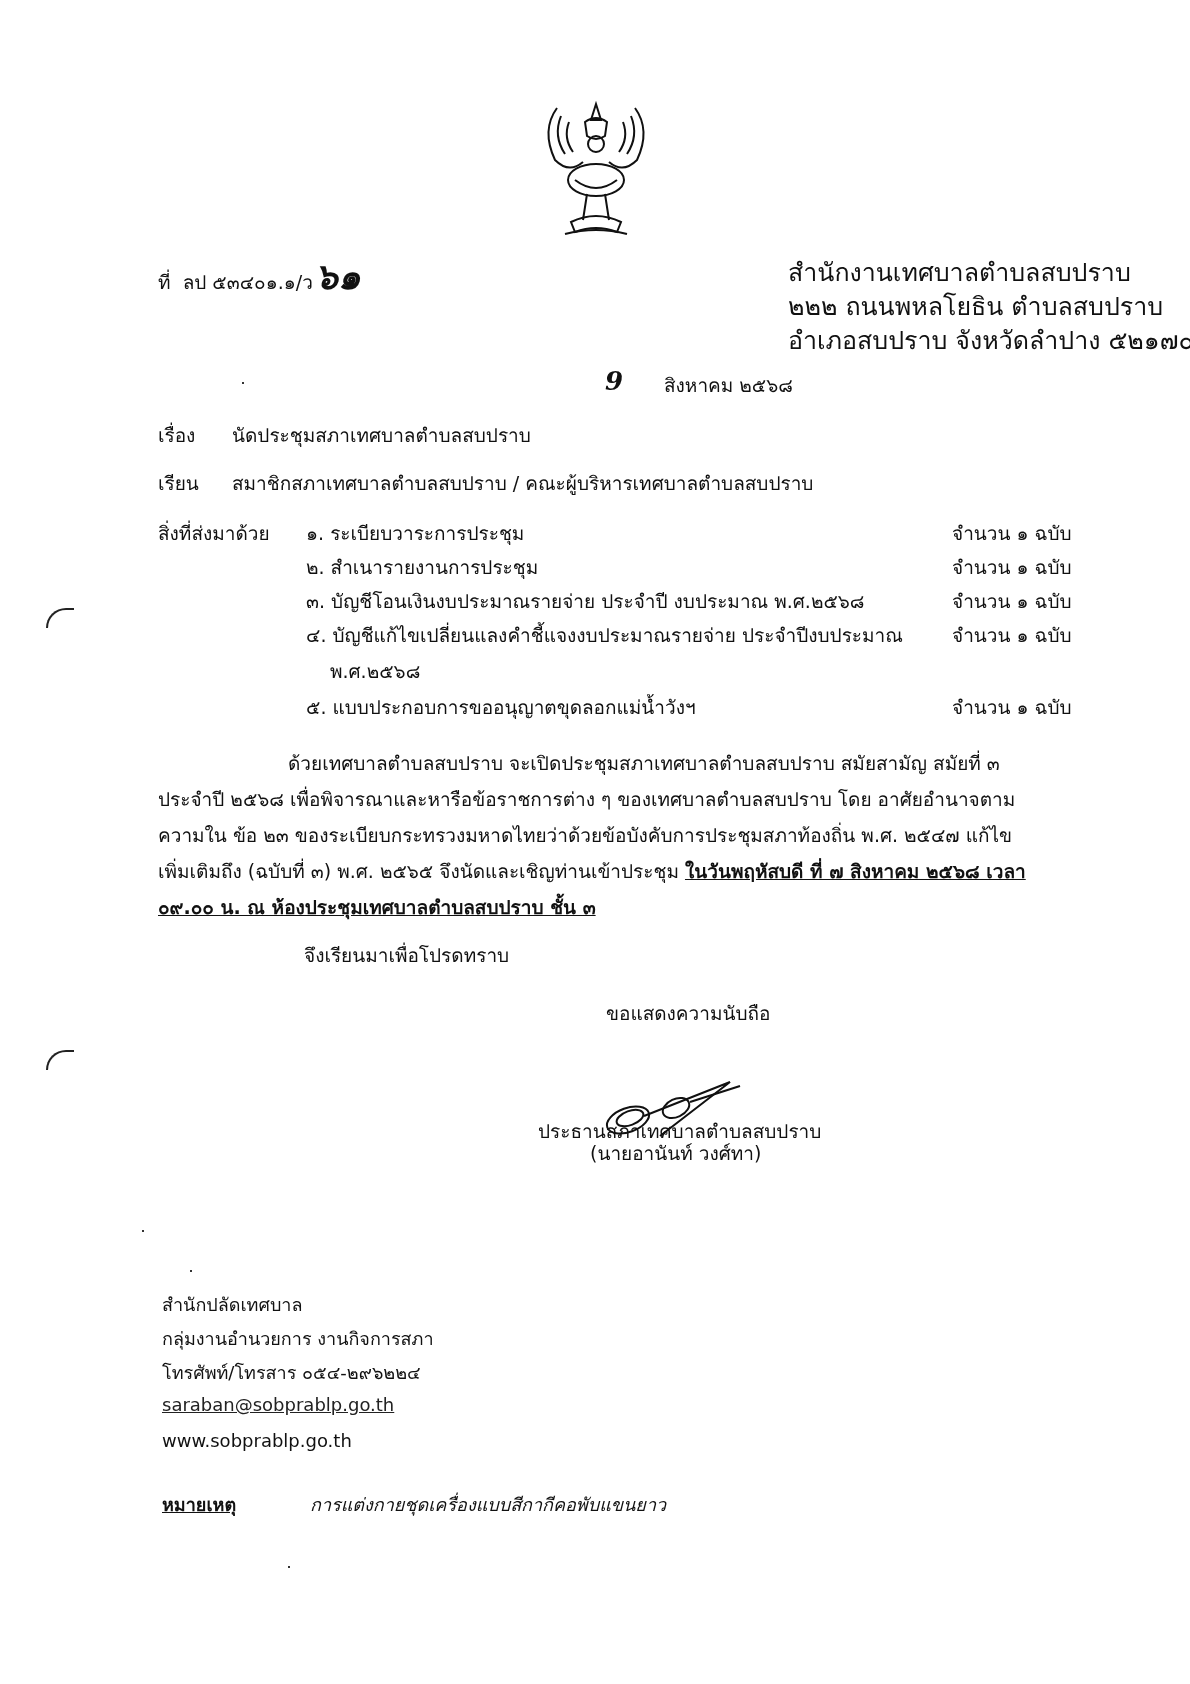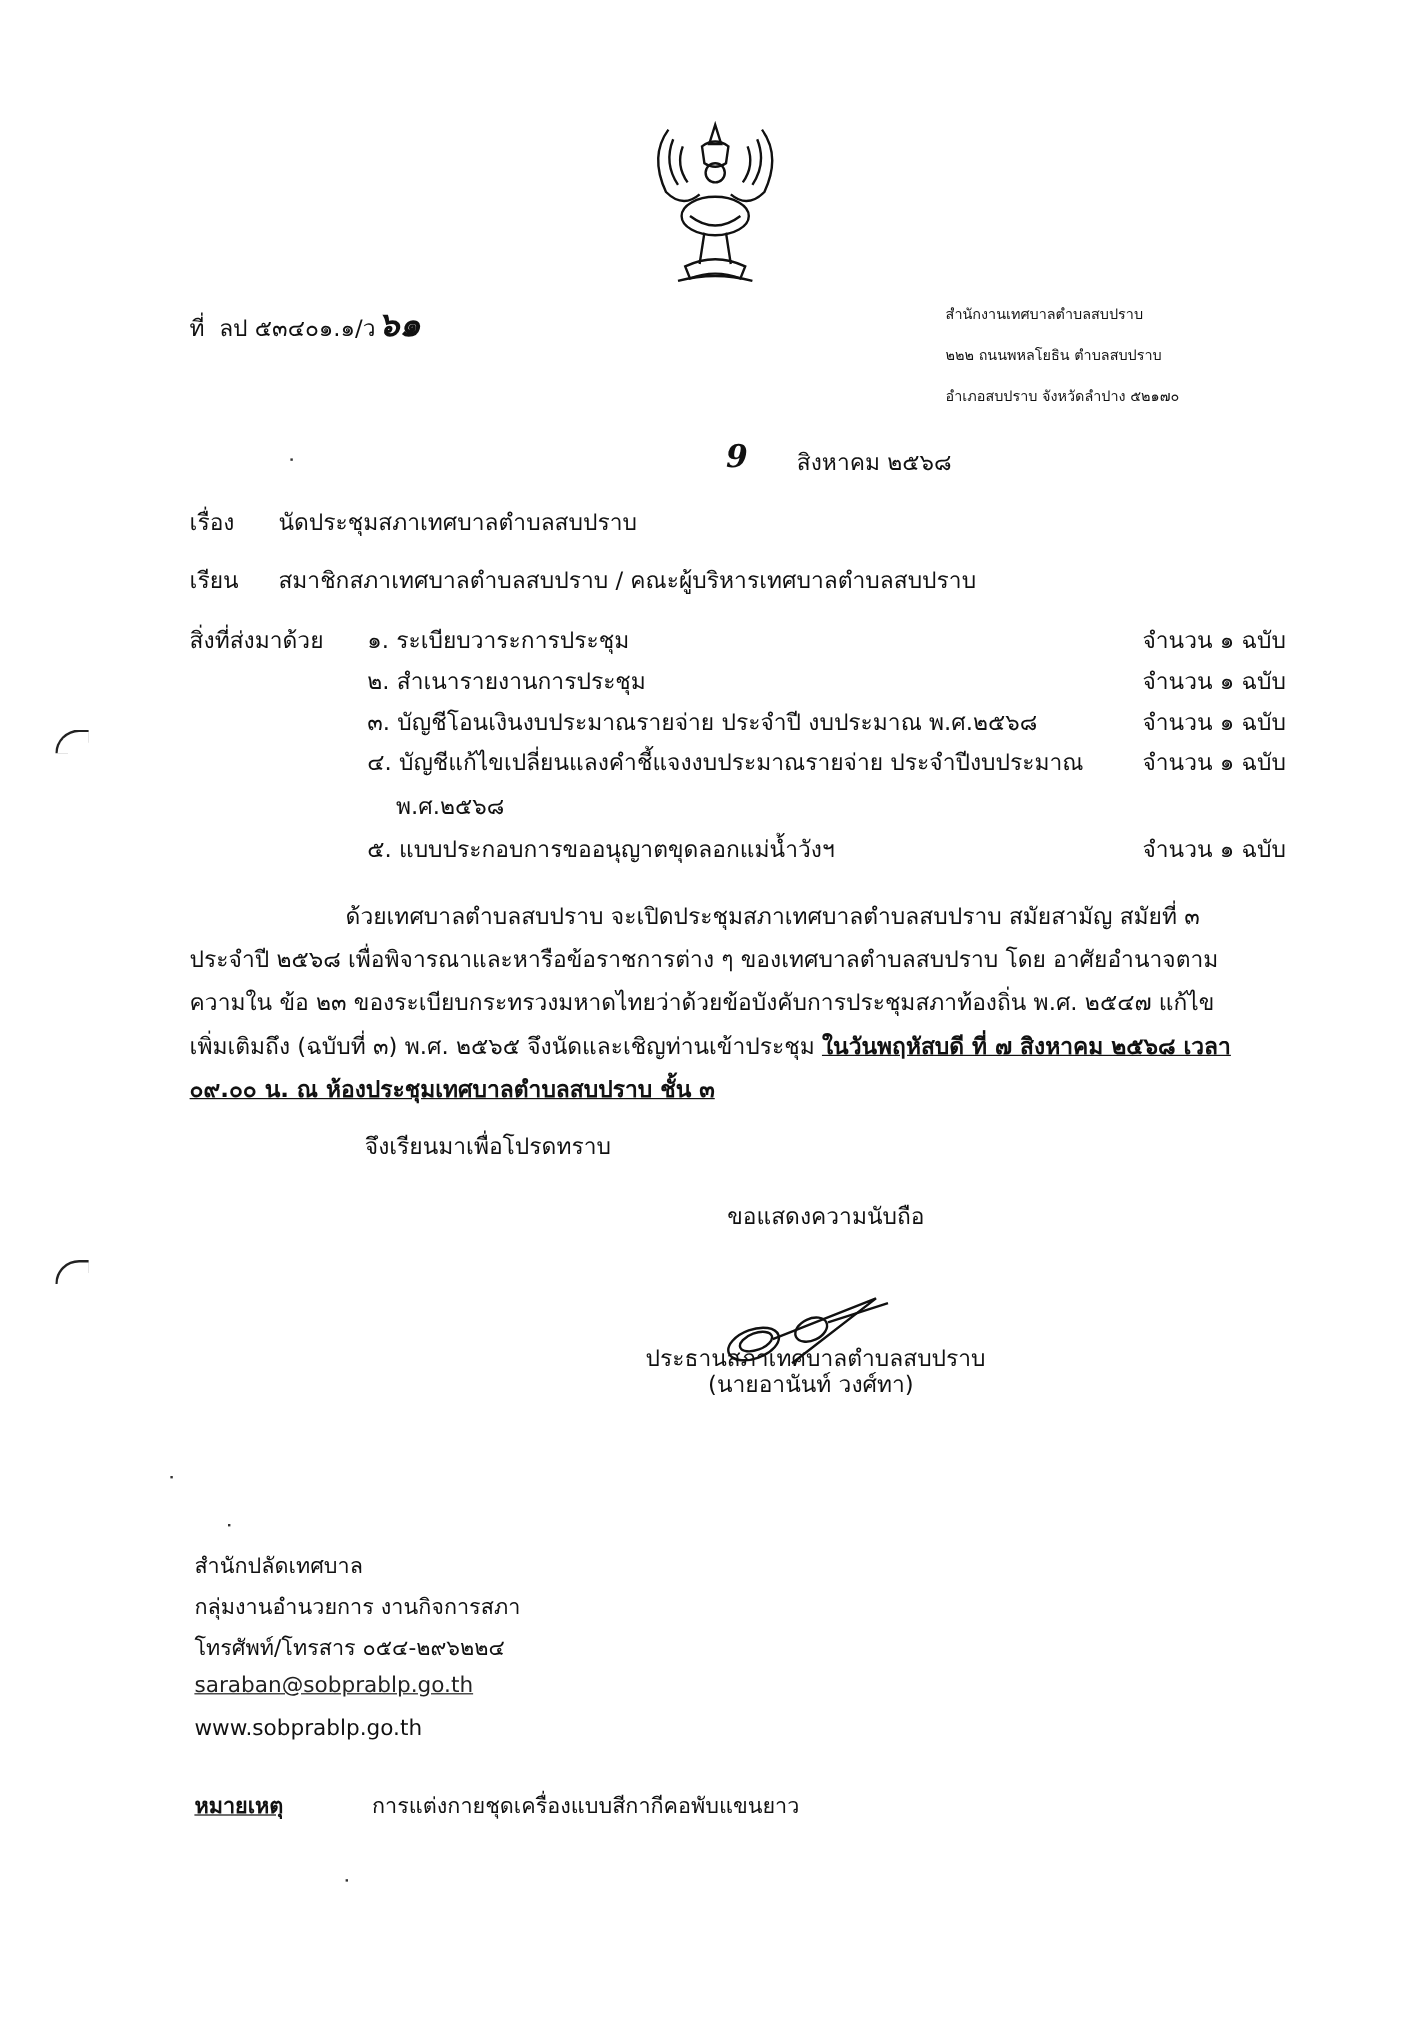--- a/index.html
+++ b/index.html
@@ -4,38 +4,38 @@
 <style>
   html, body { margin: 0; padding: 0; background: #ffffff; }
   body {
     width: 1190px; height: 1684px; position: relative; overflow: hidden;
     font-family: "DejaVu Sans", "Liberation Sans", sans-serif;
     color: #111111; font-size: 19px;
   }
   .abs { position: absolute; white-space: nowrap; }
   .garuda { position: absolute; left: 535px; top: 100px; width: 122px; height: 142px; }
   .ref { left: 158px; top: 248px; font-size: 19px; }
-  .ref .hand { font-family: "DejaVu Serif", serif; font-style: italic; font-weight: bold; font-size: 28px; margin-left: 2px; }
-  .addr { left: 788px; font-size: 12px; }
+  .ref .hand { font-family: "DejaVu Serif", serif; font-style: italic; font-weight: bold; font-size: 36px; margin-left: 2px; }
+  .addr { left: 788px; font-size: 25px; }
   .date-day { left: 605px; top: 366px; font-family: "DejaVu Serif", serif; font-style: italic; font-weight: bold; font-size: 26px; }
   .date-rest { left: 664px; top: 370px; }
   .lbl { left: 158px; }
   .val { left: 232px; }
   .enc-item { left: 306px; }
   .enc-qty { left: 952px; }
   .body-line { left: 158px; width: 942px; }
   .u { text-decoration: underline; font-weight: bold; }
   .closing { left: 606px; top: 998px; text-align: right; }
   .sign-name { left: 590px; top: 1138px; }
   .sign-title { left: 538px; top: 1116px; }
   .sig { position: absolute; left: 600px; top: 1058px; width: 150px; height: 90px; }
   .foot { left: 162px; font-family: "DejaVu Sans", sans-serif; font-size: 18px; }
   .email { text-decoration: underline; color: #222; }
   .note-label { left: 162px; top: 1490px; font-weight: bold; text-decoration: underline; font-size: 18px; }
-  .note-text { left: 310px; top: 1490px; font-size: 18px; }
+  .note-text { left: 310px; top: 1490px; font-size: 18px; font-style: italic; }
   .mark { position: absolute; border-top: 2px solid #222; border-left: 2px solid #222; border-radius: 30px 0 0 0; width: 26px; height: 18px; }
   .dot { position: absolute; width: 2px; height: 2px; background: #333; }
 </style>
 </head>
 <body>
 
 <svg class="garuda" viewBox="0 0 122 142">
   <g fill="none" stroke="#111" stroke-width="2">
     <path d="M61 4 L56 20 L66 20 Z"></path>
     <path d="M50 22 Q61 14 72 22 L70 36 Q61 42 52 36 Z"></path>

